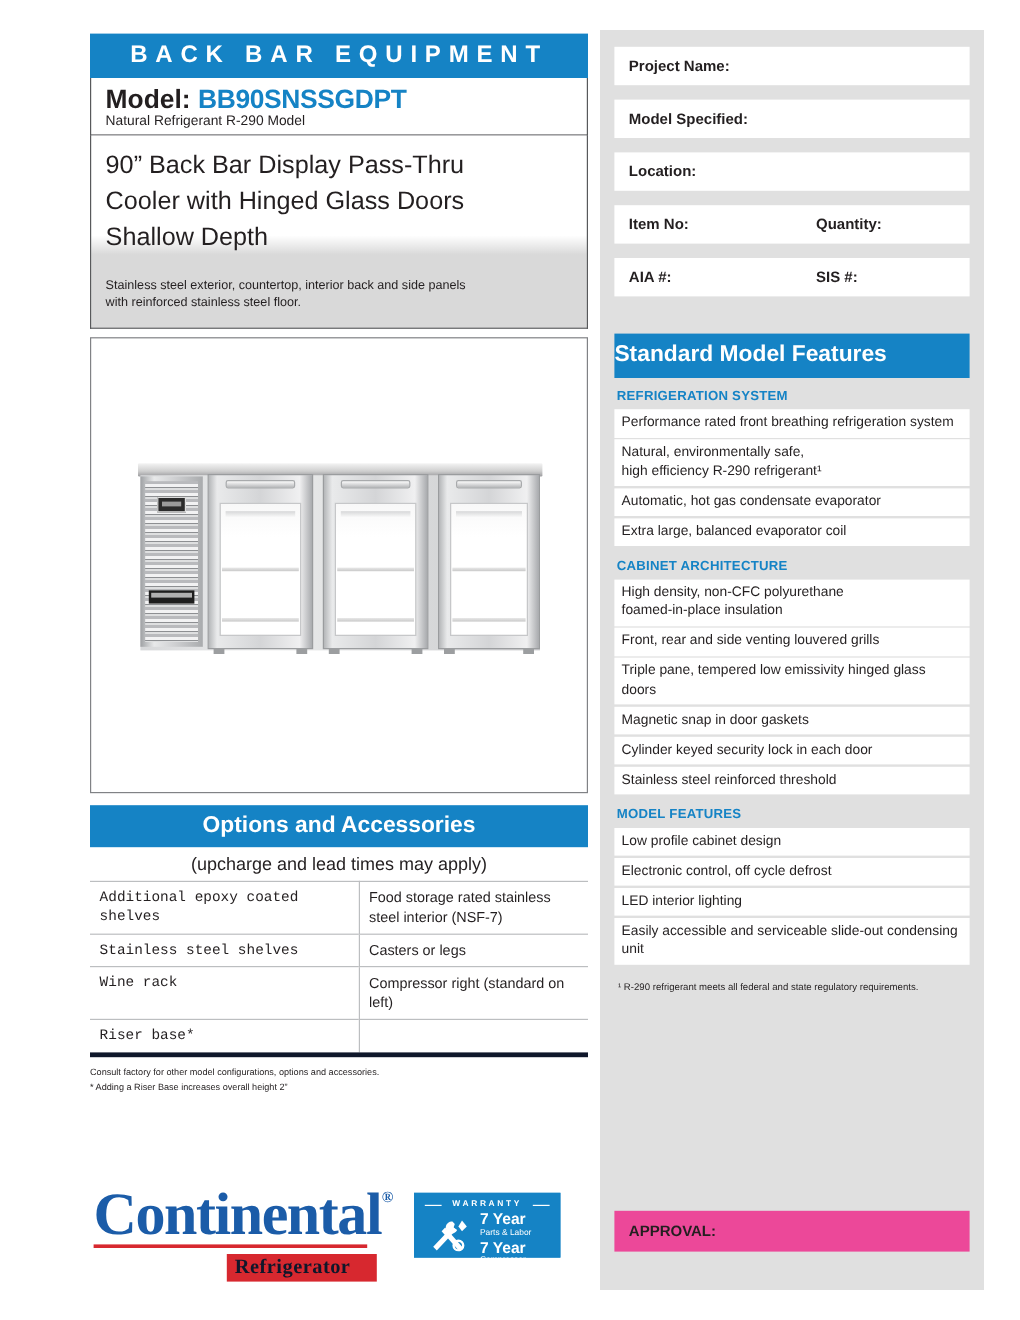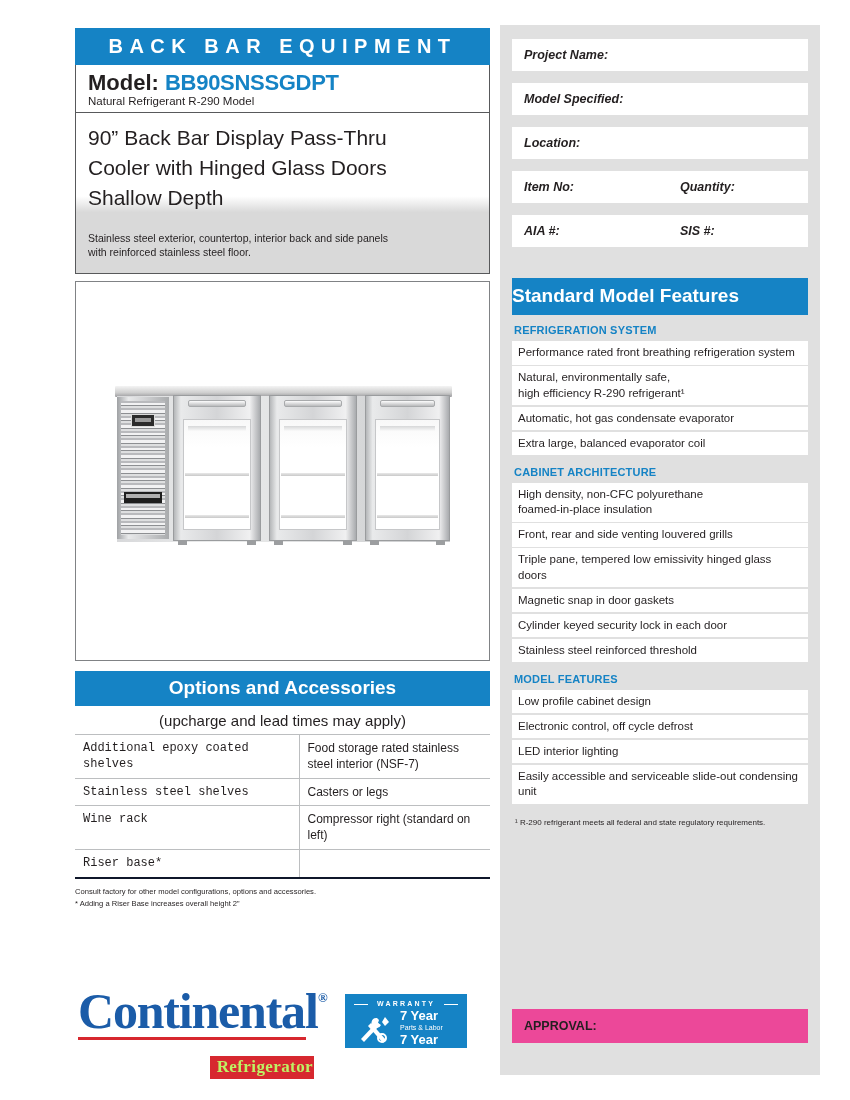--- a/index.html
+++ b/index.html
@@ -215,21 +215,21 @@
   }
   table.opt td {
     border-top: 1px solid #bcbec0;
     font-size: 12px;
     padding: 6px 8px 5px 8px;
     vertical-align: top;
     line-height: 1.32;
     color: #231f20;
   }
   table.opt td.c1 { width: 50%; border-right: 1px solid #bcbec0; font-family: Liberation Mono, monospace; }
-  table.opt tr:last-child td { border-bottom: 2px solid #0f172a; }
+  table.opt tr:last-child td { border-bottom: 4px solid #0f172a; }
   .foot-notes {
     margin-top: 7px;
     font-size: 7.6px;
     line-height: 1.6;
     color: #231f20;
   }
 
   
   .logo-wrap {
     position: absolute;
@@ -256,29 +256,29 @@
     right: -9px;
   }
   .logo-rule {
     height: 3px;
     background: #d7282f;
     margin-top: 1px;
     width: 228px;
   }
   .logo-refrig {
     background: #d7282f;
-    color: #bef264;
+    color: #0f172a;
     font-family: "Liberation Serif", serif;
     font-weight: bold;
     font-size: 17px;
     letter-spacing: 0.4px;
-    padding: 1px 1px 2px 7px;
+    padding: 1px 22px 2px 7px;
     display: inline-block;
     margin-left: 104px;
-    margin-top: 16px;
+    margin-top: 5px;
   }
 
   
   .warranty {
     position: absolute;
     left: 345px;
     top: 994px;
     width: 122px;
     height: 54px;
     background: #1583c5;
@@ -328,21 +328,20 @@
     top: 25px;
     width: 320px;
     height: 1050px;
     background: #e0e0e0;
   }
   .field {
     background: #ffffff;
     margin: 12px 12px 0 12px;
     height: 32px;
     position: relative;
-    font-style: italic;
   }
   .field:first-child { margin-top: 14px; }
   .field .lbl {
     position: absolute;
     left: 12px;
     top: 9px;
     font-size: 12.5px;
     font-weight: bold;
     color: #231f20;
   }

